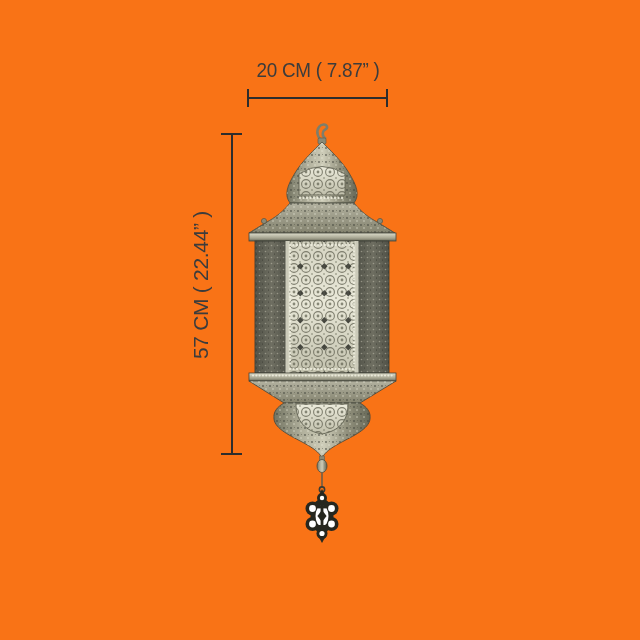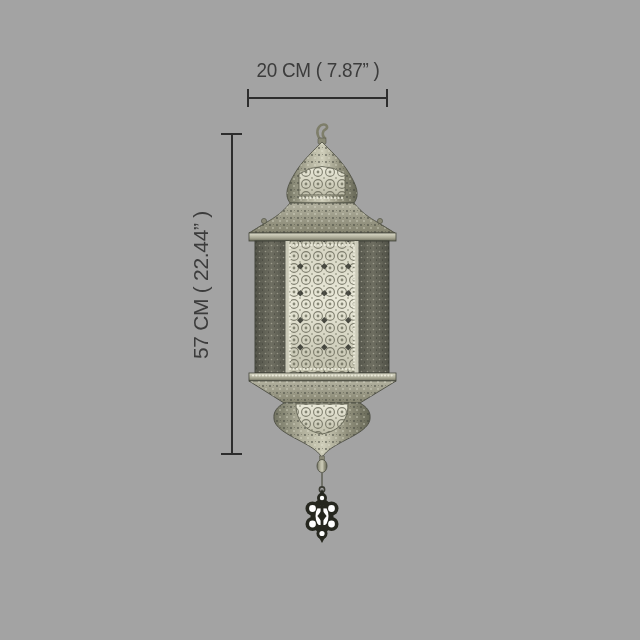--- a/index.html
+++ b/index.html
@@ -1,17 +1,17 @@
 <!DOCTYPE html>
 <html><head>
 <meta charset="utf-8">
 <style>
   html,body{margin:0;padding:0;background:#ffffff;}
   .canvas{
-    position:relative;width:640px;height:640px;background:#a3a3a3;overflow:hidden;
+    position:relative;width:640px;height:640px;background:#f97316;overflow:hidden;
     font-family:"Liberation Sans","DejaVu Sans",sans-serif;
   }
   
   .dim-label{
     position:absolute;color:#3c3c3c;font-size:21px;letter-spacing:-0.3px;
     white-space:nowrap;text-align:center;
   }
   .dim-label-top{
     left:233px;top:58px;width:170px;transform:scaleX(0.9);transform-origin:center;
   }

